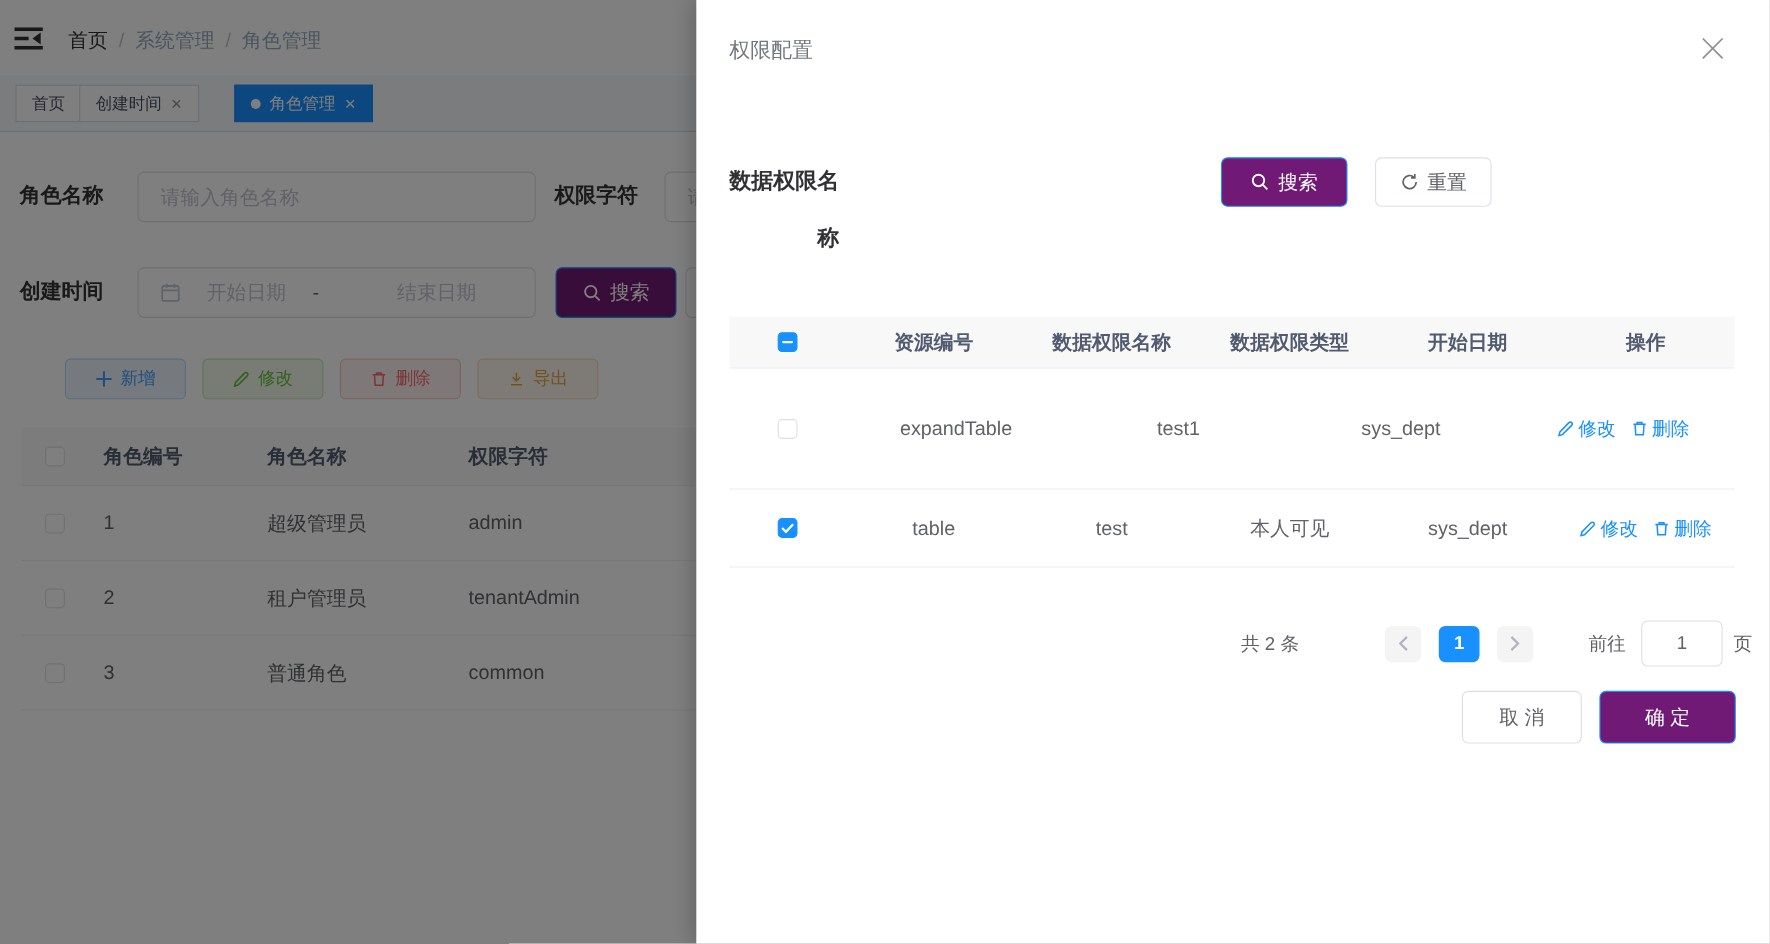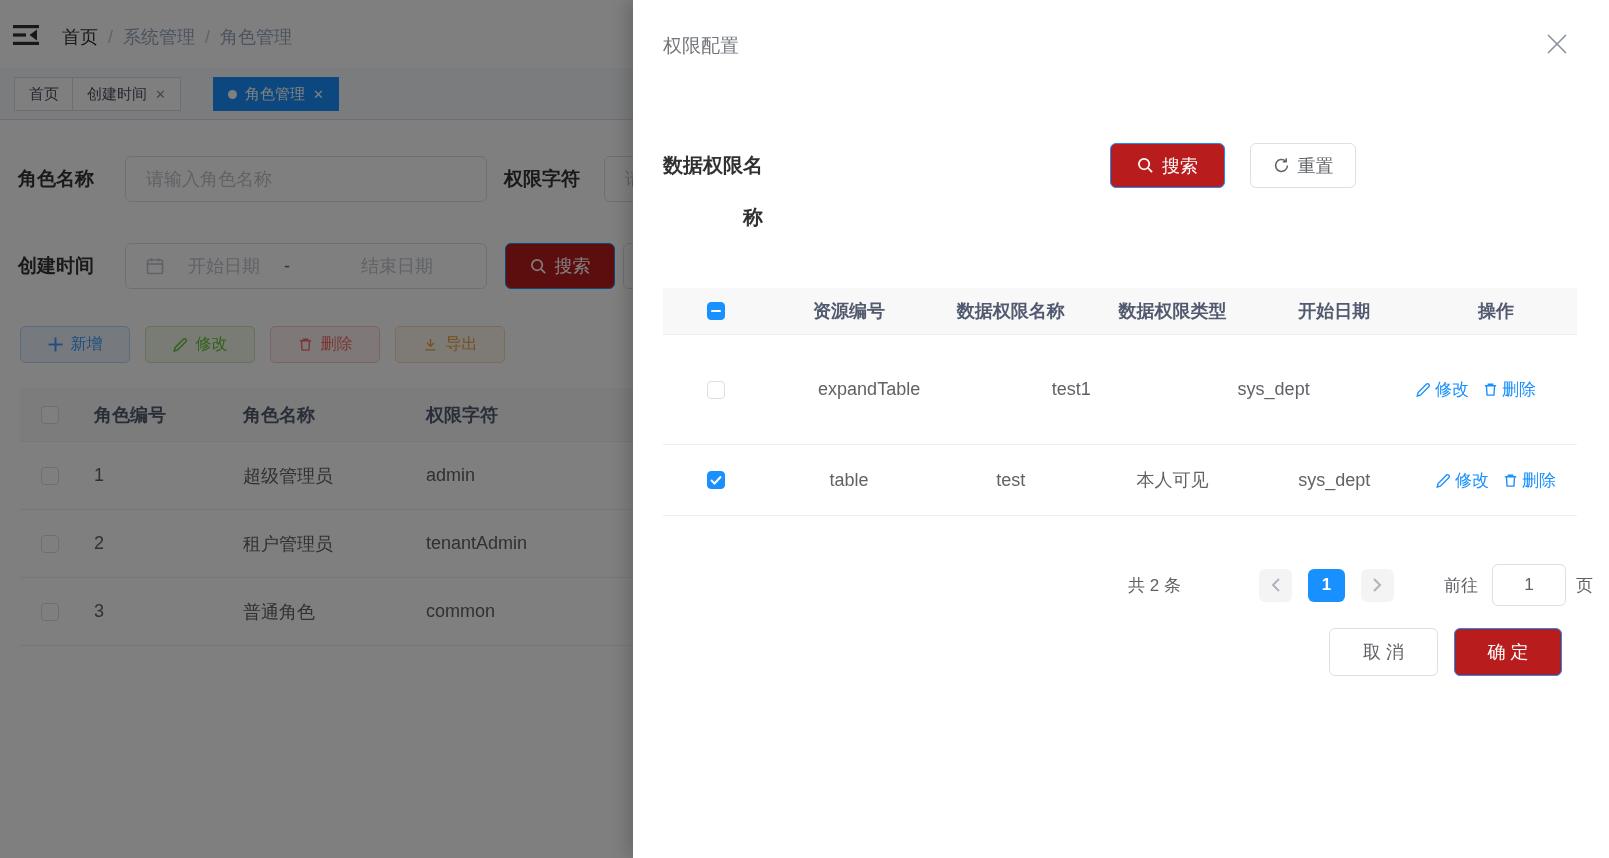--- a/index.html
+++ b/index.html
@@ -24,24 +24,24 @@
 
   .content { position:absolute; left:0; top:121px; width:100%; height:737px; background:#fff; }
 
   .f-label { position:absolute; font-size:19px; font-weight:700; color:#333; line-height:46px; white-space:nowrap; }
   .input { position:absolute; height:46px; background:#fff; border:1px solid #dcdfe6; border-radius:6px; font-size:18px; color:#606266; padding:0 20px; display:flex; align-items:center; gap:10px; }
   .input input { border:none; outline:none; width:100%; font-size:18px; font-family:inherit; color:#606266; background:transparent; }
   .input input::placeholder { color:#c0c4cc; }
   .ph { color:#c0c4cc;margin-left:47px; }
 
   .btn { display:inline-flex; align-items:center; justify-content:center; gap:8px; border-radius:6px; cursor:pointer; border:1px solid transparent; white-space:nowrap; }
-  .btn-primary { background:#b91c1c; color:#fff; border-color:#1890ff; }
+  .btn-primary { background:#701a75; color:#fff; border-color:#1890ff; }
   .btn-default { background:#fff; color:#606266; border-color:#dcdfe6; }
 
-  .toolbar-btn { position:absolute; top:205px; height:37px; width:110px; font-size:16px; border-radius:5px; }
+  .toolbar-btn { position:absolute; top:205px; height:37px; width:110px; font-size:16px; border-radius:5px;margin-left:39px; }
   .tb-add { background:#ecf5ff; border-color:#b3d8ff; color:#409eff; }
   .tb-edit { background:#f0f9eb; border-color:#c2e7b0; color:#67c23a; }
   .tb-del { background:#fef0f0; border-color:#fbc4c4; color:#f56c6c; }
   .tb-exp { background:#fdf6ec; border-color:#f5dab1; color:#e6a23c; }
 
   
   .role-table { position:absolute; left:20px; top:267px; right:0; font-size:18px; color:#606266; }
   .rt-row { display:flex; align-items:center; height:68px; border-bottom:1px solid #ebeef5; }
   .rt-head { height:54px; background:#f8f8f9; color:#515a6e; font-weight:700; }
   .rt-c0 { width:60px; display:flex; justify-content:center; }
@@ -82,21 +82,21 @@
   .pagination { position:absolute; left:30px; top:562px; width:930px; height:46px; display:flex; align-items:center; justify-content:flex-end; font-size:17px; color:#606266; }
   .pg-total { margin-right:28px; }
   .pg-select { width:127px; height:45px; border:1px solid #dcdfe6; border-radius:6px; display:flex; align-items:center; justify-content:center; gap:12px; color:#606266; cursor:pointer; }
   .pg-btn { width:33px; height:33px; border-radius:6px; background:#f4f4f5; color:#b0b3bb; display:flex; align-items:center; justify-content:center; cursor:pointer; }
   .pg-prev { margin-left:50px; }
   .pg-page { width:37px; height:33px; margin:0 16px; border-radius:6px; background:#1890ff; color:#fff; font-weight:700; display:flex; align-items:center; justify-content:center; cursor:pointer; }
   .pg-goto { margin-left:50px; }
   .pg-input { width:74px; height:42px; margin:0 10px 0 14px; border:1px solid #dcdfe6; border-radius:6px; text-align:center; font-size:17px; color:#606266; outline:none; font-family:inherit; }
 
   .d-cancel { position:absolute; left:696px; top:628px; width:109px; height:48px; font-size:18px; }
-  .d-confirm { position:absolute; left:821px; top:628px; width:108px; height:48px; font-size:18px; }
+  .d-confirm { position:absolute; left:821px; top:628px; width:124px; height:48px; font-size:18px; }
 
   .icon { display:inline-flex; flex:none; }
 </style>
 </head>
 <body>
 
 <div class="app">
 
   <div class="app-header">
     <div class="fold-btn">

